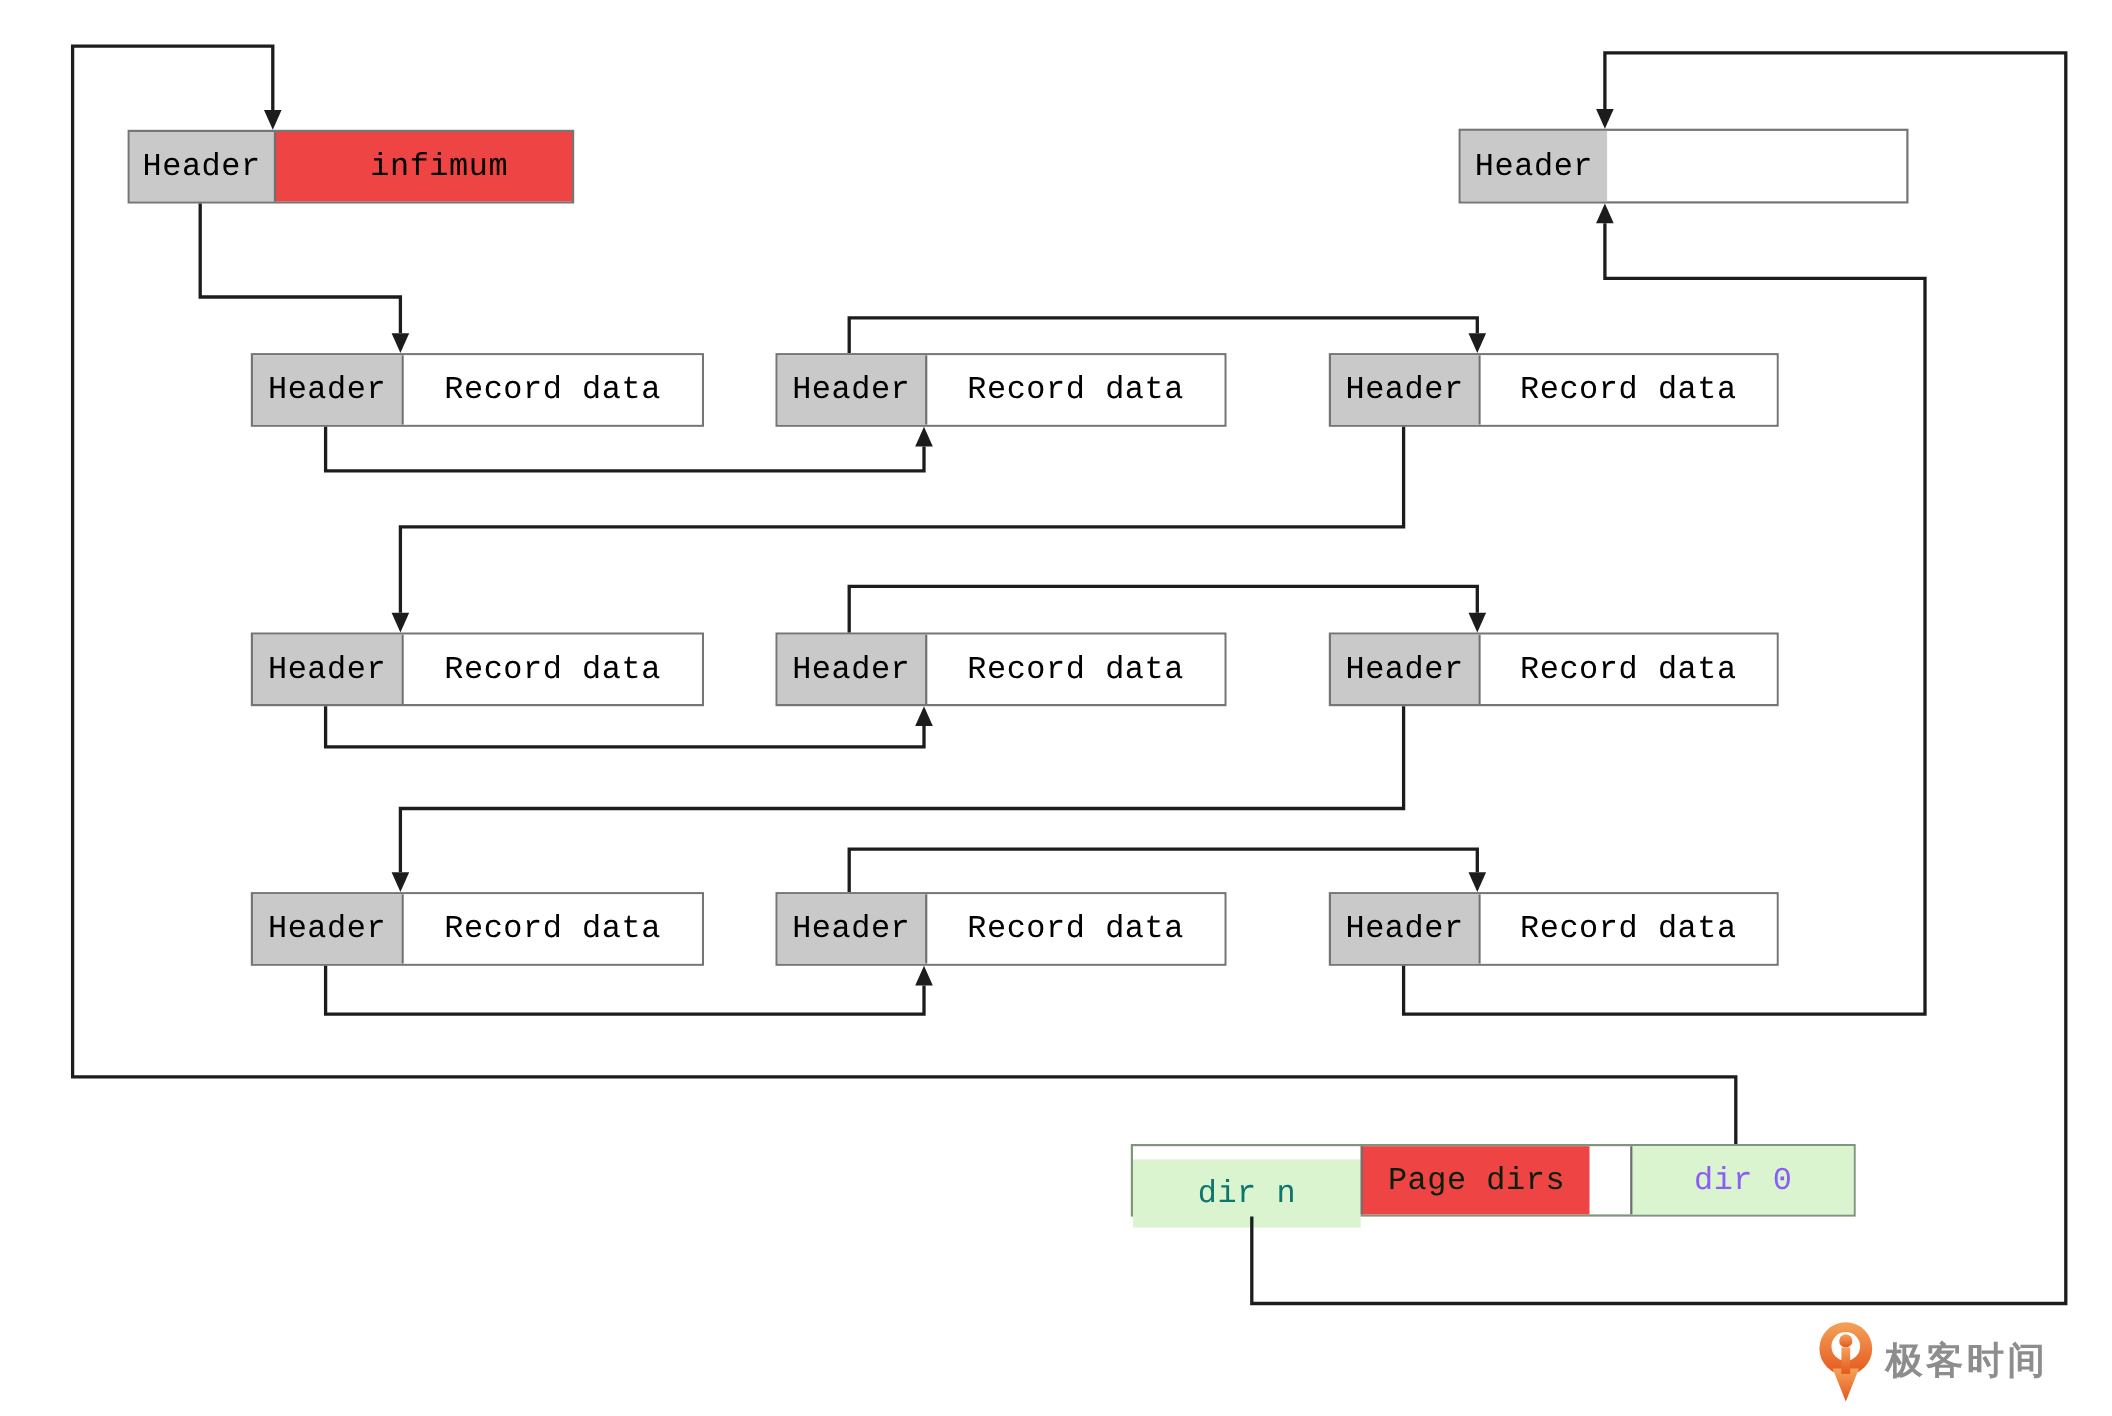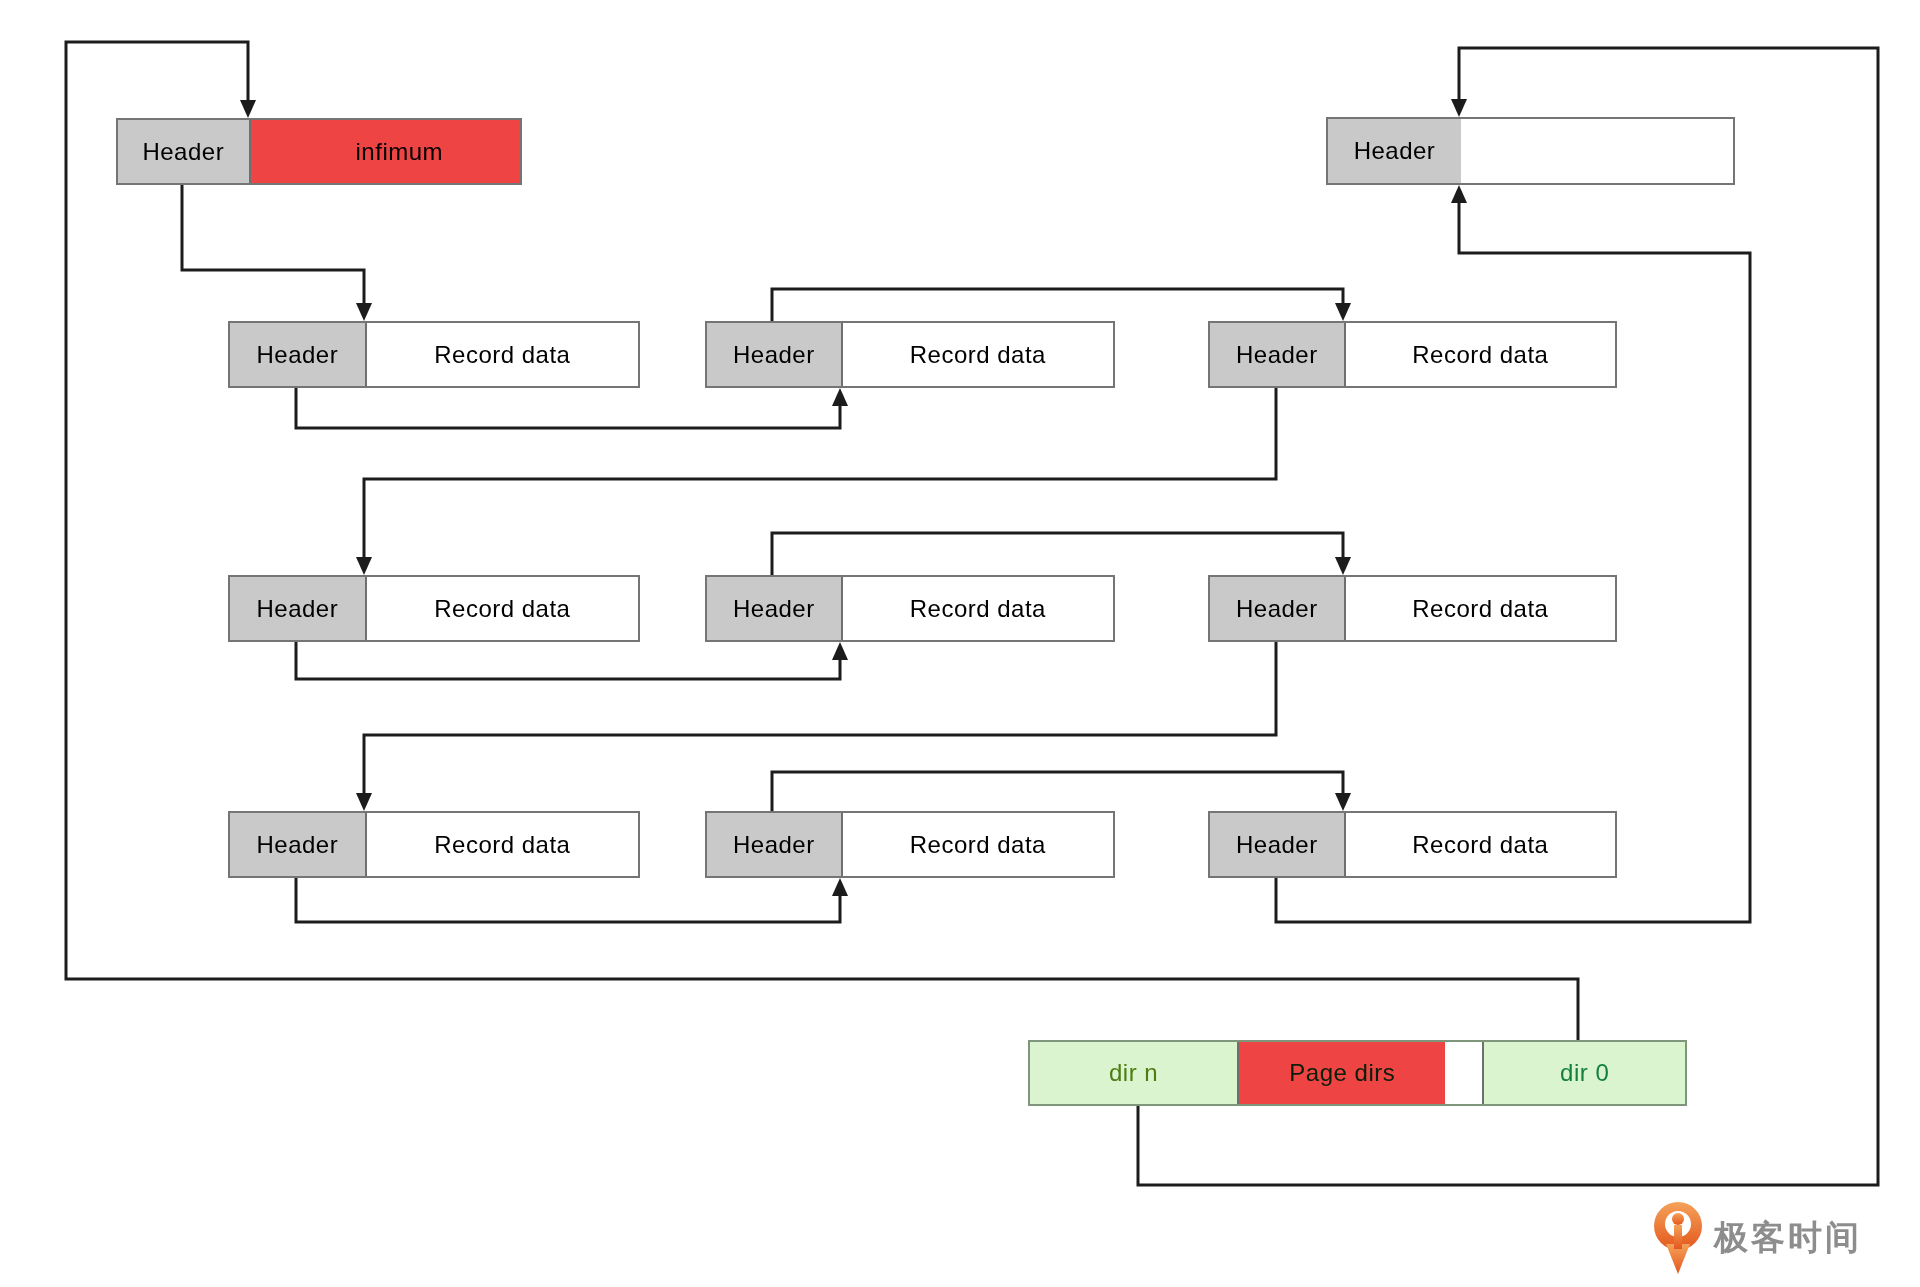--- a/index.html
+++ b/index.html
@@ -8,21 +8,21 @@
     font-family:"Liberation Sans", sans-serif; overflow:hidden;
   }
   #boxes-layer { position:absolute; inset:0; }
   .dbox {
     position:absolute; display:flex; box-sizing:border-box;
     border:2px solid #7b7b7b;
   }
   .dcell {
     box-sizing:border-box; height:100%;
     display:flex; align-items:center; justify-content:center;
-    font-size:24px; letter-spacing:0.5px; white-space:nowrap;
+    font-size:29px; letter-spacing:0.5px; white-space:nowrap;font-family:Liberation Mono, monospace;
   }
   #connector-layer {
     position:absolute; left:0; top:0; pointer-events:none;
   }
   .logo {
     position:absolute; left:1652px; top:1194px;
     display:flex; align-items:center; gap:10px;
   }
   .brand {
     font-size:34px; font-weight:600; color:#8d8d8d; letter-spacing:3px;
@@ -71,23 +71,23 @@
       </div>
       <div class="dbox" style="left: 705px; top: 811px; width: 410px; height: 67px; border-color: rgb(117, 117, 117);">
         <div class="dcell" style="width: 135px; background: rgb(201, 201, 201); color: rgb(0, 0, 0);">Header</div>
         <div class="dcell" style="width: 275px; background: rgb(255, 255, 255); color: rgb(0, 0, 0); border-left: 2px solid rgb(111, 111, 111);">Record data</div>
       </div>
       <div class="dbox" style="left: 1208px; top: 811px; width: 409px; height: 67px; border-color: rgb(117, 117, 117);">
         <div class="dcell" style="width: 135px; background: rgb(201, 201, 201); color: rgb(0, 0, 0);">Header</div>
         <div class="dcell" style="width: 274px; background: rgb(255, 255, 255); color: rgb(0, 0, 0); border-left: 2px solid rgb(111, 111, 111);">Record data</div>
       </div>
       <div class="dbox" style="left: 1028px; top: 1040px; width: 659px; height: 66px; border-color: rgb(127, 149, 124);">
-        <div class="dcell" style="width: 221px; background: rgb(217, 244, 207); color: #4d7c0f;">dir n</div>
+        <div class="dcell" style="width: 221px; background: rgb(217, 244, 207); color: #0f766e; margin-top: 12px;">dir n</div>
         <div class="dcell" style="width: 222px; background: #ef4444; color: rgb(10, 31, 10); border-left: 2px solid rgb(111, 111, 111);">Page dirs</div>
-        <div class="dcell" style="width: 216px; background: rgb(217, 244, 207); color: #15803d; border-left: 2px solid rgb(111, 111, 111); margin-left: 37px;">dir 0</div>
+        <div class="dcell" style="width: 216px; background: rgb(217, 244, 207); color: #8b5cf6; border-left: 2px solid rgb(111, 111, 111); margin-left: 37px;">dir 0</div>
       </div>
     </div>
   <svg id="connector-layer" width="1920" height="1287" viewBox="0 0 1920 1287">
       <polyline points="1578,1040 1578,979 66,979 66,42 248,42 248,100" fill="none" stroke="#1c1c1c" stroke-width="3"></polyline>
       <polygon points="248,118 256,100 240,100" fill="#1c1c1c"></polygon>
       <polyline points="1138,1106 1138,1185 1878,1185 1878,48 1459,48 1459,99" fill="none" stroke="#1c1c1c" stroke-width="3"></polyline>
       <polygon points="1459,117 1467,99 1451,99" fill="#1c1c1c"></polygon>
       <polyline points="182,185 182,270 364,270 364,303" fill="none" stroke="#1c1c1c" stroke-width="3"></polyline>
       <polygon points="364,321 372,303 356,303" fill="#1c1c1c"></polygon>
       <polyline points="296,388 296,428 840,428 840,406" fill="none" stroke="#1c1c1c" stroke-width="3"></polyline>

